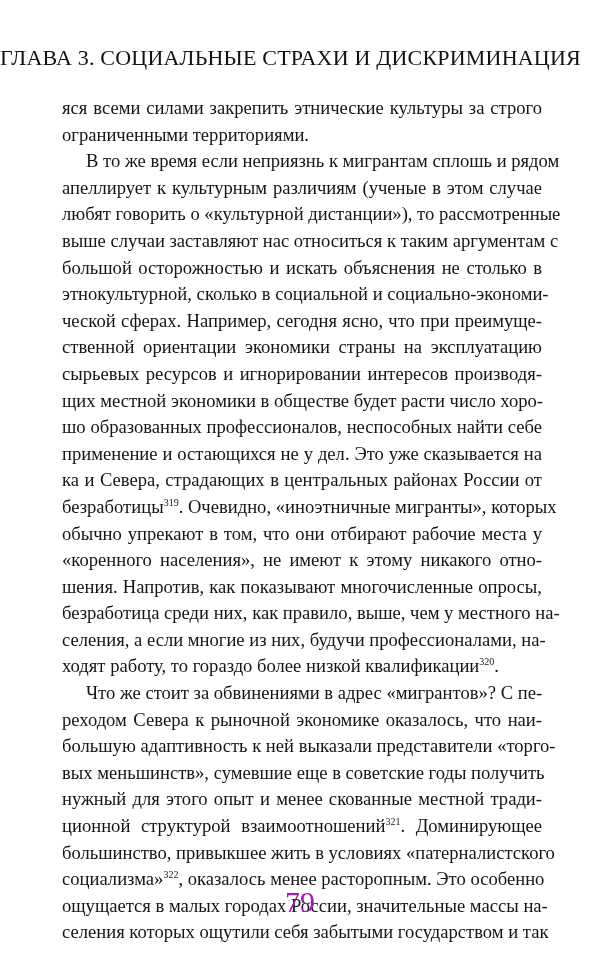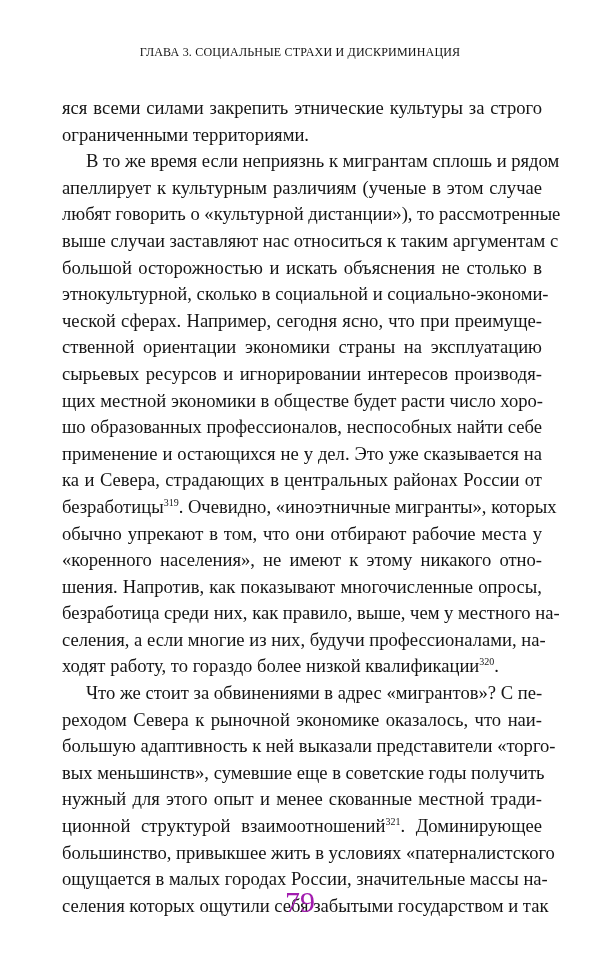--- a/index.html
+++ b/index.html
@@ -13,23 +13,23 @@
       position: relative;
       overflow: hidden;
       font-family: "DejaVu Serif", "Liberation Serif", serif;
       color: #1a1a1a;
     }
     .running-head {
       position: absolute;
       top: 45px;
       left: 0;
       width: 600px;
-      text-align: center;
+      text-align: left;
       font-family: "Liberation Serif", serif;
-      font-size: 12px;
+      font-size: 22px;
       letter-spacing: 0.2px;
       color: #111;
     }
     .body-text {
       position: absolute;
       top: 95px;
       left: 62px;
       width: 480px;
       font-family: "Liberation Serif", serif;
       font-size: 18.6px;
@@ -93,18 +93,19 @@
   <span class="line"><span>безработица среди них, как правило, выше, чем у местного на-</span></span>
   <span class="line"><span>селения, а если многие из них, будучи профессионалами, на-</span></span>
   <span class="line last"><span>ходят работу, то гораздо более низкой квалификации</span><sup class="fn">320</sup><span>.</span></span>
   <span class="line indent"><span>Что же стоит за обвинениями в адрес «мигрантов»? С пе-</span></span>
   <span class="line"><span>реходом Севера к рыночной экономике оказалось, что наи-</span></span>
   <span class="line"><span>большую адаптивность к ней выказали представители «торго-</span></span>
   <span class="line"><span>вых меньшинств», сумевшие еще в советские годы получить</span></span>
   <span class="line"><span>нужный для этого опыт и менее скованные местной тради-</span></span>
   <span class="line"><span>ционной структурой взаимоотношений</span><sup class="fn">321</sup><span>. Доминирующее</span></span>
   <span class="line"><span>большинство, привыкшее жить в условиях «патерналистского</span></span>
+  <span class="line"><span>социализма»</span><sup class="fn">322</sup><span>, оказалось менее расторопным. Это особенно</span></span>
   <span class="line"><span>ощущается в малых городах России, значительные массы на-</span></span>
   <span class="line"><span>селения которых ощутили себя забытыми государством и так</span></span>
 
 </div>
 
 <div class="page-number">79</div>
 
 </body></html>

